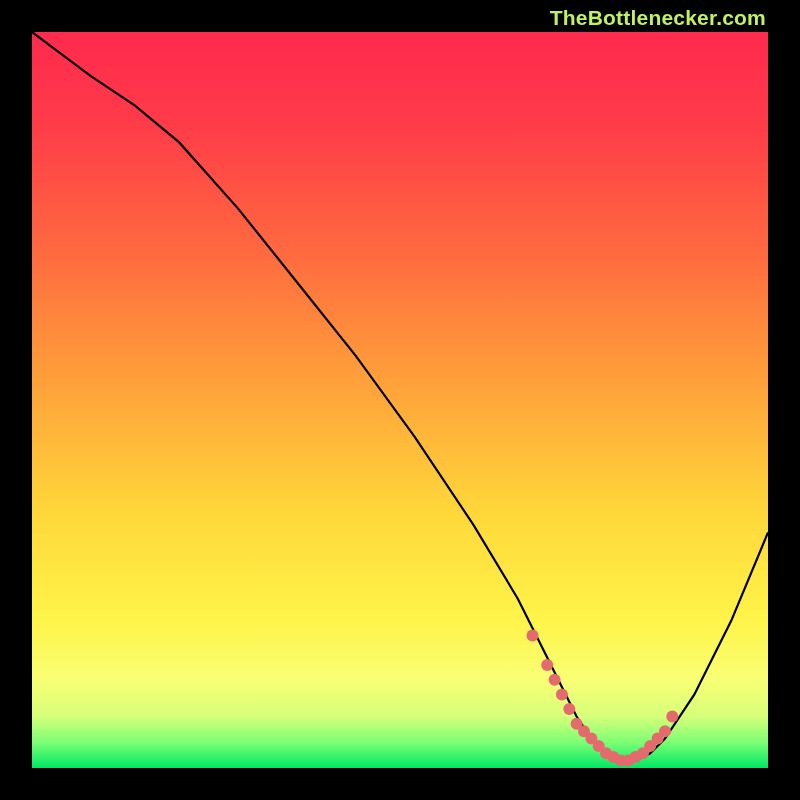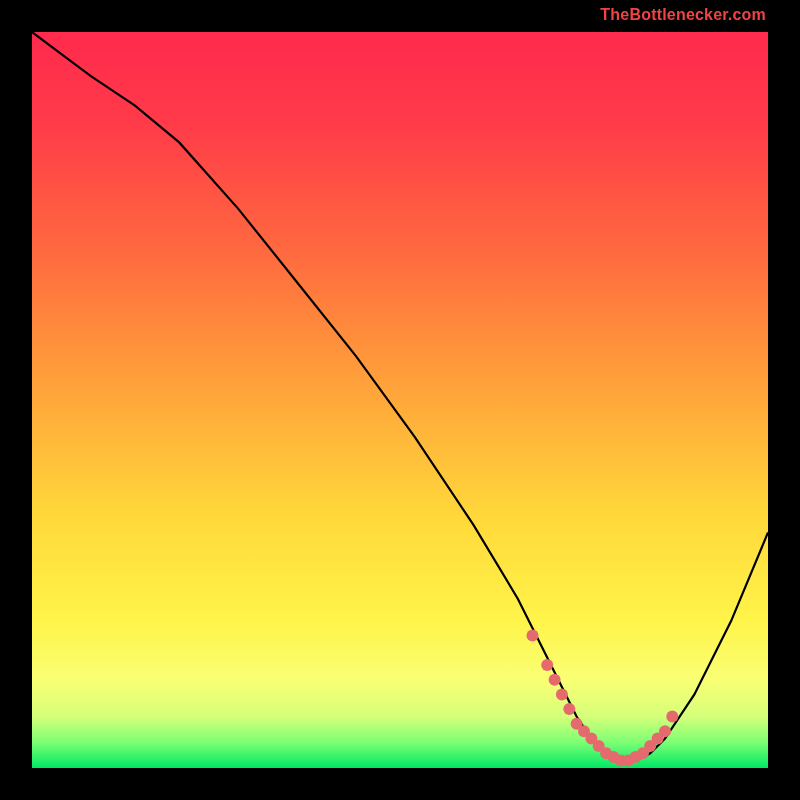--- a/index.html
+++ b/index.html
@@ -16,23 +16,23 @@
     left: 32px;
     top: 32px;
     width: 736px;
     height: 736px;
     box-sizing: border-box;
   }
   .watermark {
     position: absolute;
     top: 6px;
     right: 34px;
-    font-size: 16px;
+    font-size: 21px;
     font-weight: 600;
-    color: #ef4444;
+    color: #bef264;
     letter-spacing: 0.2px;
   }
   svg {
     display: block;
   }
 </style>
 </head>
 <body>
 
 <div class="watermark">TheBottlenecker.com</div>

